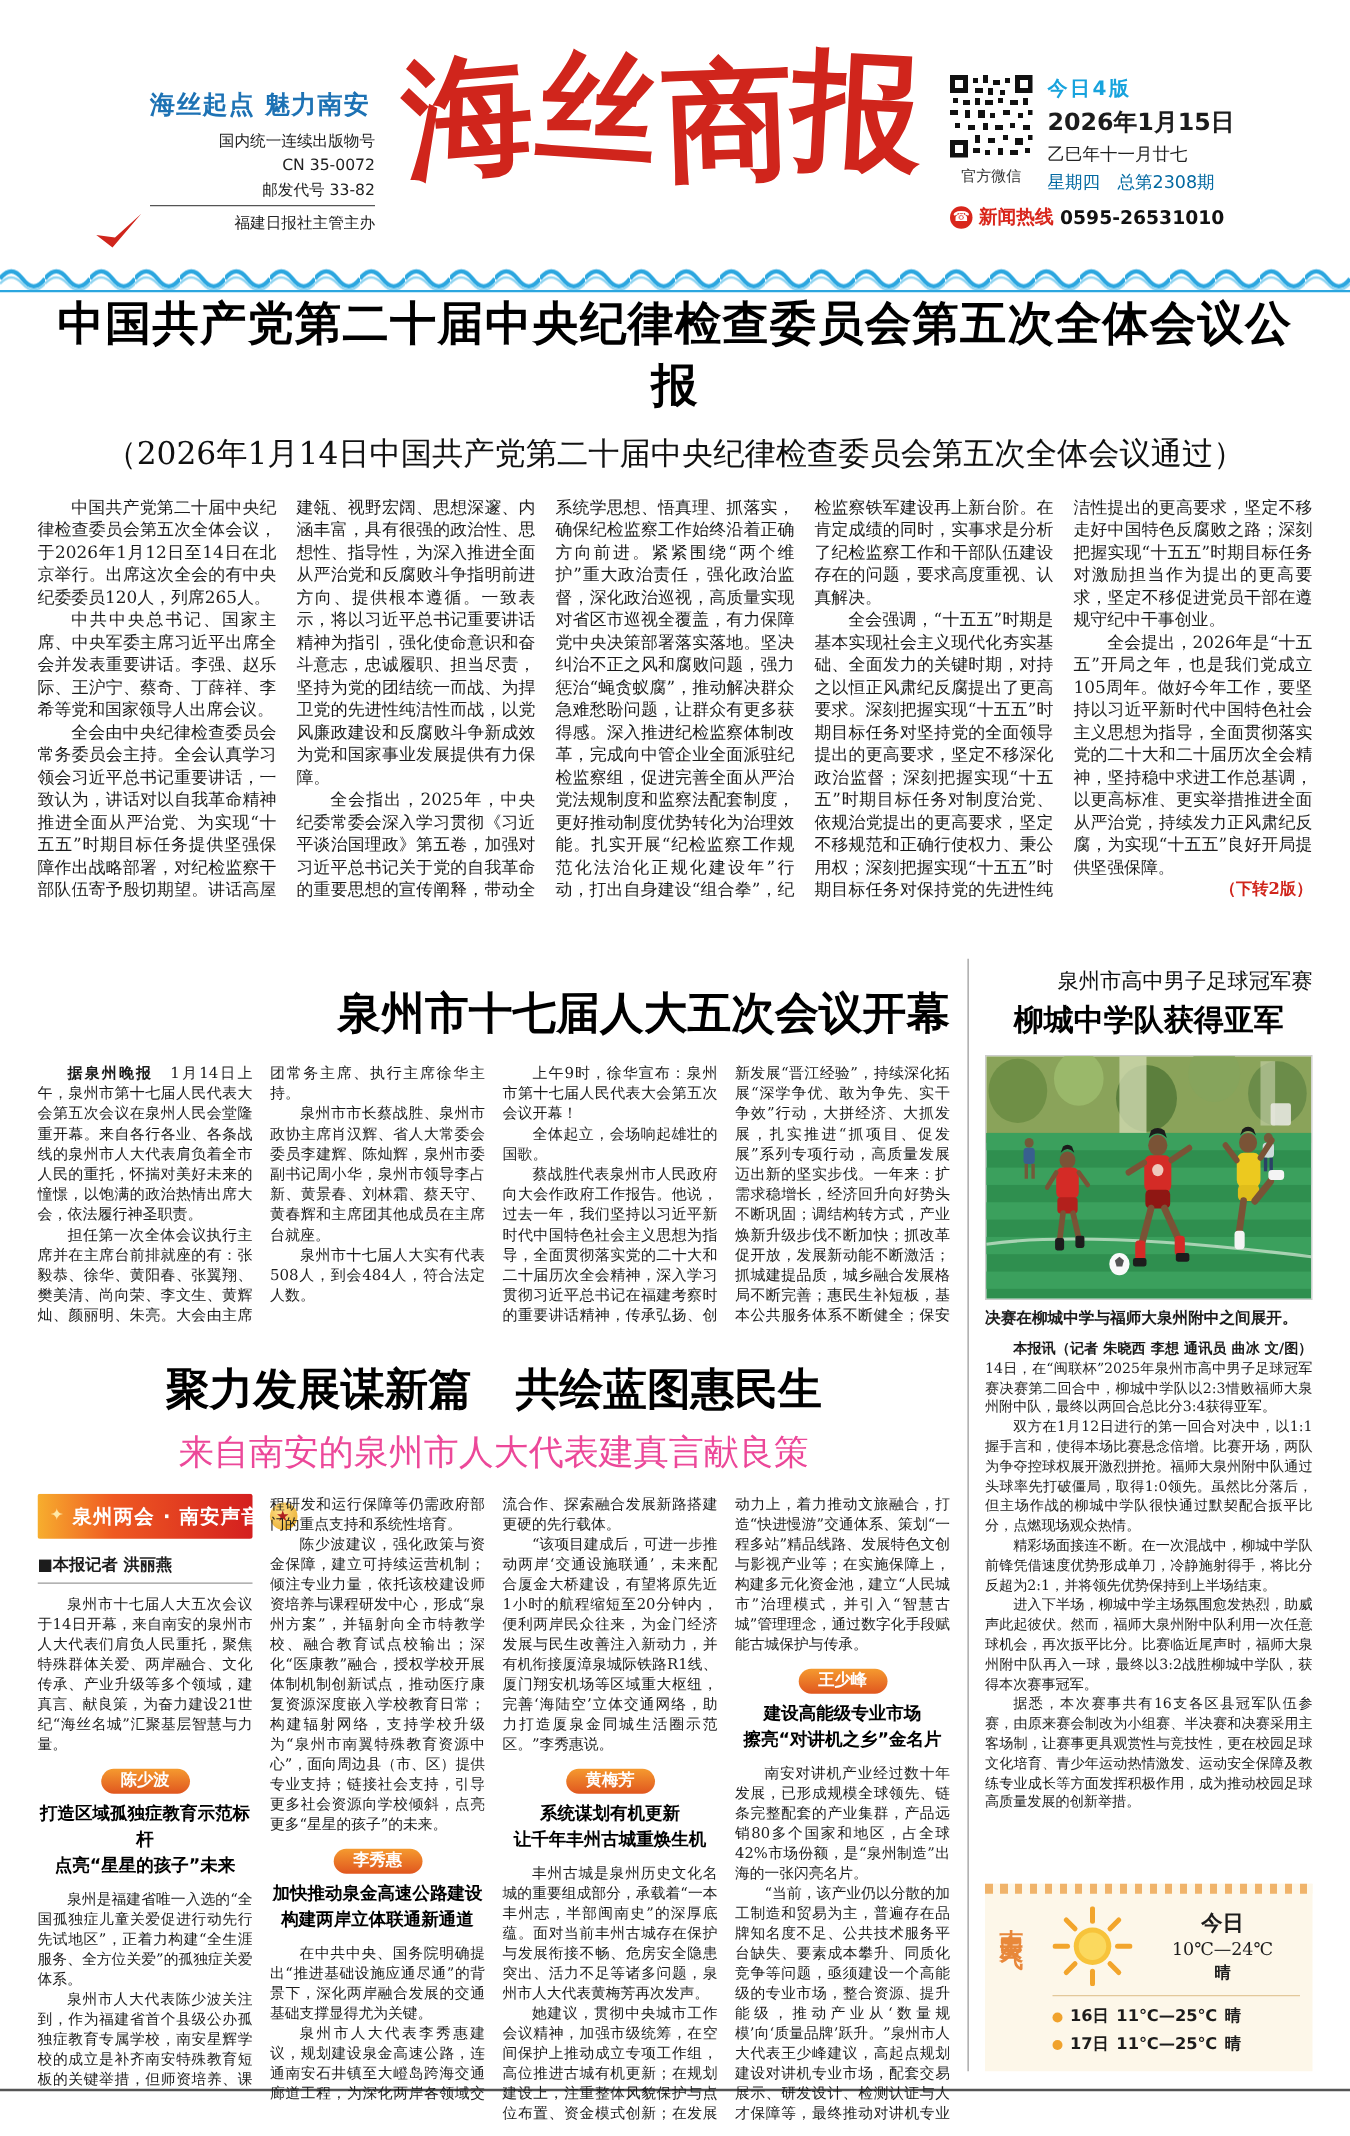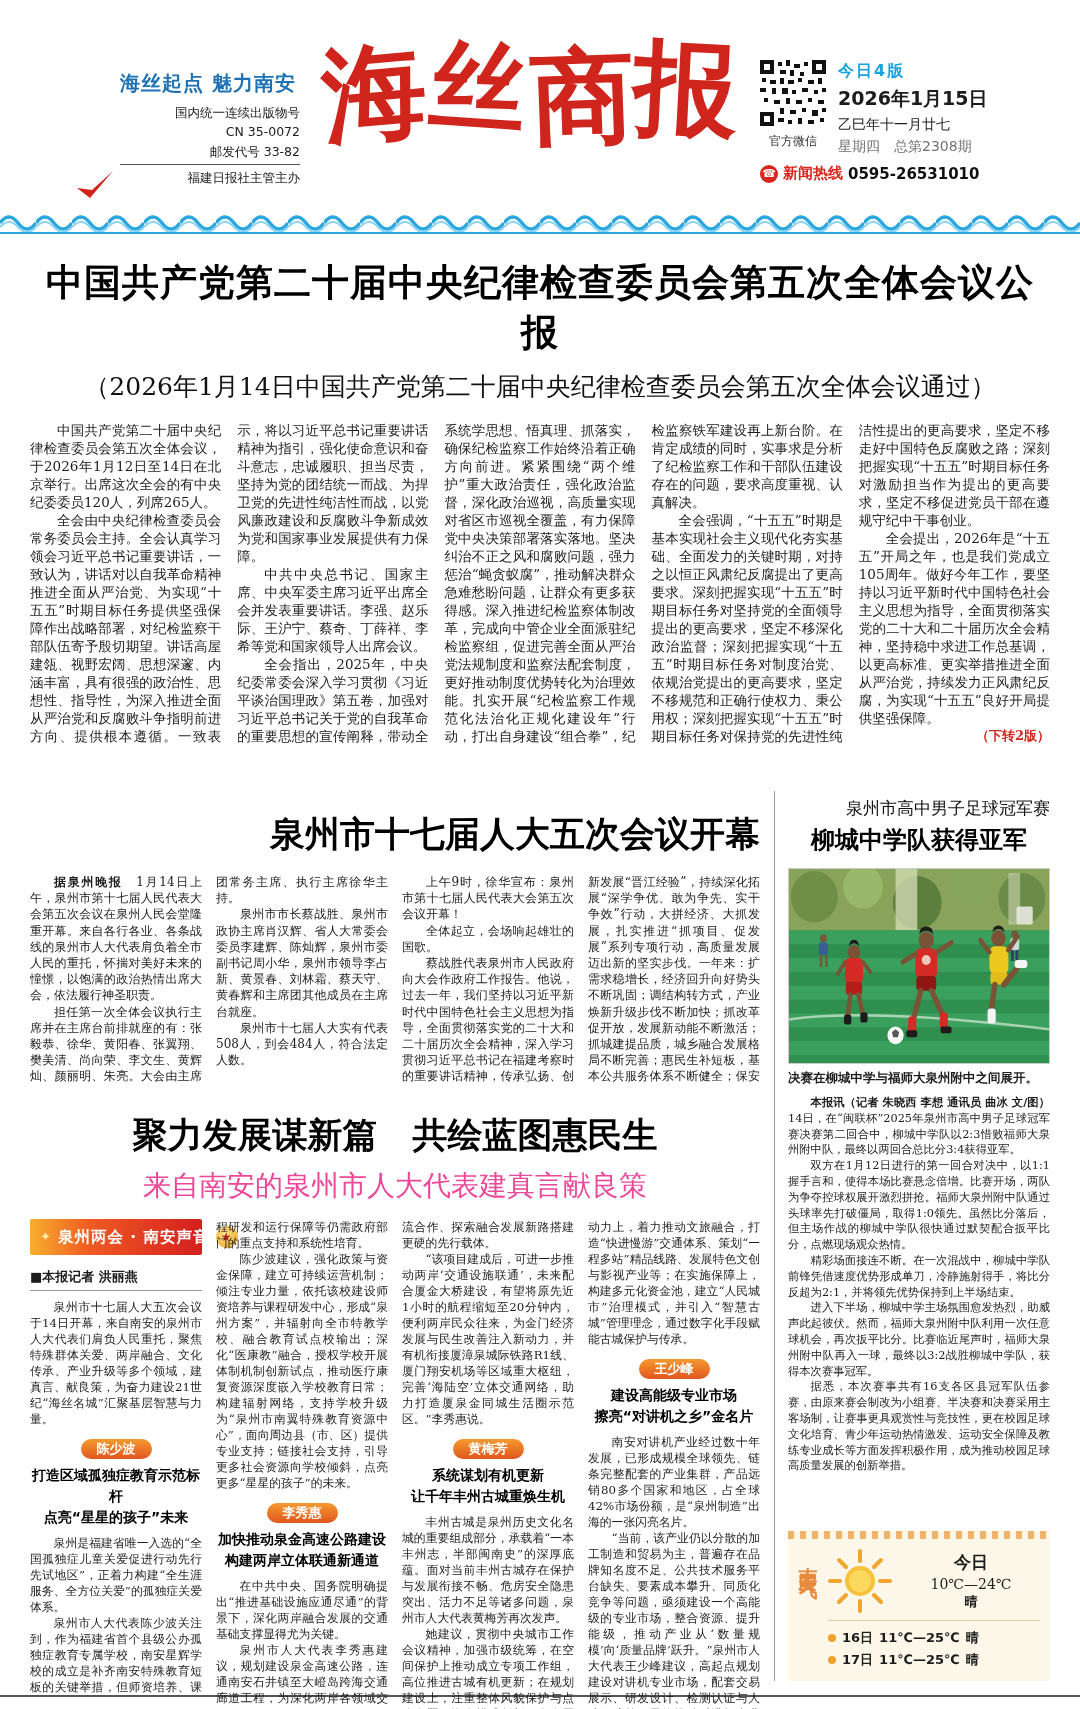--- a/index.html
+++ b/index.html
@@ -20,31 +20,31 @@
   .mh-title span:nth-child(3){ transform:rotate(-2deg) translateY(10px); }
   .mh-title span:nth-child(4){ transform:rotate(3deg) translateY(2px); }
   .mh-right { width:302px; padding-top:38px; font-family:"DejaVu Sans","Liberation Sans",sans-serif; }
   .mh-info { display:flex; gap:12px; }
   .qr-wrap { text-align:center; }
   .qr-label { font-size:12px; margin-top:3px; color:#333; }
   .mh-meta { line-height:1.35; }
   .mh-edition { color:#17a3dd; font-weight:bold; font-size:16px; letter-spacing:2px; }
   .mh-date { font-weight:bold; font-size:19px; margin-top:4px; }
   .mh-lunar { font-size:14px; margin-top:4px; color:#222; }
-  .mh-weekday { font-size:14px; margin-top:3px; color:#737373; }
+  .mh-weekday { font-size:14px; margin-top:3px; color:#0369a1; }
   .mh-hotline { margin-top:8px; font-size:15px; display:flex; align-items:center; gap:5px; }
   .phone-badge { display:inline-flex; width:18px; height:18px; border-radius:50%; background:#d9261c; color:#fff; font-size:11px; align-items:center; justify-content:center; }
   .hotline-label { color:#d9261c; font-weight:bold; }
   .hotline-num { font-weight:bold; color:#111; }
 
   .waveband { display:block; }
 
   
   .a1 { padding:0 30px; }
-  .a1-headline { margin-top:24px; text-align:center; font-family:"DejaVu Sans","Liberation Sans",sans-serif; font-weight:900; font-size:37px; letter-spacing:1px; color:#000; }
+  .a1-headline { text-align:center; font-family:"DejaVu Sans","Liberation Sans",sans-serif; font-weight:900; font-size:37px; letter-spacing:1px; color:#000; }
   .a1-sub { margin-top:12px; text-align:center; font-size:25px; color:#111; font-family:"DejaVu Serif","Liberation Serif",serif; }
   .a1-cols { margin-top:18px; height:352px; column-count:5; column-gap:16px; font-size:13.5px; line-height:18px; text-align:justify; overflow:hidden; }
   .a1-cols p, .a2-cols p, .fb-body p, .v-cols p { text-indent:2em; }
   .cont-mark { color:#d0251c; text-align:right; text-indent:0 !important; font-size:13px; font-weight:bold; }
 
   
   .main-row { display:flex; padding:0 30px; margin-top:10px; height:898px; }
   .left-col { width:730px; }
   .v-divider { width:1px; background:#9a9a9a; margin:8px 13px 0 14px; }
   .right-col { flex:1; display:flex; flex-direction:column; }
@@ -69,21 +69,21 @@
   .fb-headline { text-align:center; font-family:"DejaVu Sans","Liberation Sans",sans-serif; font-weight:900; font-size:24px; margin-top:4px; color:#000; }
   .fb-photo { margin-top:12px; border:1px solid #ccc; display:block; }
   .fb-caption { font-family:"DejaVu Sans","Liberation Sans",sans-serif; font-weight:bold; font-size:12.5px; margin-top:6px; }
   .fb-body { margin-top:8px; font-size:11.3px; line-height:15.8px; text-align:justify; }
   .fb-byline { font-weight:bold; font-family:"DejaVu Sans","Liberation Sans",sans-serif; }
 
   
   .weather { margin-top:auto; background:#fdf7e9; position:relative; padding:10px 10px 10px 8px; }
   .weather::before { content:""; display:block; position:absolute; top:0; left:0; right:0; height:8px;
      background:repeating-linear-gradient(90deg,#f0b36a 0 6px,#fdf7e9 6px 12px); }
-  .w-inner { display:flex; align-items:stretch; gap:6px; padding-top:8px; }
+  .w-inner { display:flex; align-items:stretch; gap:20px; padding-top:8px; }
   .w-title { writing-mode:vertical-rl; text-orientation:upright; font-family:"DejaVu Sans","Liberation Sans",sans-serif; font-weight:900; font-size:19px; letter-spacing:5px; color:#e8883a; text-shadow:0 0 1px #fff; padding:2px 0; }
   .w-main { flex:1; }
   .w-top { display:flex; align-items:center; gap:10px; }
   .w-today { flex:1; text-align:center; }
   .w-today-label { font-weight:bold; font-size:17px; font-family:"DejaVu Sans","Liberation Sans",sans-serif; }
   .w-range { font-size:14px; margin-top:2px; }
   .w-cond { font-size:13px; font-weight:bold; margin-top:1px; }
   .w-sep { border-top:1px solid #e3c89a; margin:7px 0 6px; }
   .w-row { font-family:"DejaVu Sans","Liberation Sans",sans-serif; font-weight:bold; font-size:13px; line-height:1.7; display:flex; align-items:center; gap:6px; }
   .w-dot { width:8px; height:8px; border-radius:50%; background:#f0a22c; flex:none; }
@@ -191,22 +191,22 @@
     </defs>
     <rect width="1080" height="22" fill="url(#wv)"></rect>
     <rect y="22" width="1080" height="2" fill="#2ba6df"></rect>
   </svg>
 
   <div class="a1">
     <div class="a1-headline">中国共产党第二十届中央纪律检查委员会第五次全体会议公报</div>
     <div class="a1-sub">（2026年1月14日中国共产党第二十届中央纪律检查委员会第五次全体会议通过）</div>
     <div class="a1-cols">
       <p>中国共产党第二十届中央纪律检查委员会第五次全体会议，于2026年1月12日至14日在北京举行。出席这次全会的有中央纪委委员120人，列席265人。</p>
+      <p>中共中央总书记、国家主席、中央军委主席习近平出席全会并发表重要讲话。李强、赵乐际、王沪宁、蔡奇、丁薛祥、李希等党和国家领导人出席会议。</p>
       <p>全会由中央纪律检查委员会常务委员会主持。全会认真学习领会习近平总书记重要讲话，一致认为，讲话对以自我革命精神推进全面从严治党、为实现“十五五”时期目标任务提供坚强保障作出战略部署，对纪检监察干部队伍寄予殷切期望。讲话高屋建瓴、视野宏阔、思想深邃、内涵丰富，具有很强的政治性、思想性、指导性，为深入推进全面从严治党和反腐败斗争指明前进方向、提供根本遵循。一致表示，将以习近平总书记重要讲话精神为指引，强化使命意识和奋斗意志，忠诚履职、担当尽责，坚持为党的团结统一而战、为捍卫党的先进性纯洁性而战，以党风廉政建设和反腐败斗争新成效为党和国家事业发展提供有力保障。</p>
-      <p>中共中央总书记、国家主席、中央军委主席习近平出席全会并发表重要讲话。李强、赵乐际、王沪宁、蔡奇、丁薛祥、李希等党和国家领导人出席会议。</p>
       <p>全会指出，2025年，中央纪委常委会深入学习贯彻《习近平谈治国理政》第五卷，加强对习近平总书记关于党的自我革命的重要思想的宣传阐释，带动全系统学思想、悟真理、抓落实，确保纪检监察工作始终沿着正确方向前进。紧紧围绕“两个维护”重大政治责任，强化政治监督，深化政治巡视，高质量实现对省区市巡视全覆盖，有力保障党中央决策部署落实落地。坚决纠治不正之风和腐败问题，强力惩治“蝇贪蚁腐”，推动解决群众急难愁盼问题，让群众有更多获得感。深入推进纪检监察体制改革，完成向中管企业全面派驻纪检监察组，促进完善全面从严治党法规制度和监察法配套制度，更好推动制度优势转化为治理效能。扎实开展“纪检监察工作规范化法治化正规化建设年”行动，打出自身建设“组合拳”，纪检监察铁军建设再上新台阶。在肯定成绩的同时，实事求是分析了纪检监察工作和干部队伍建设存在的问题，要求高度重视、认真解决。</p>
       <p>全会强调，“十五五”时期是基本实现社会主义现代化夯实基础、全面发力的关键时期，对持之以恒正风肃纪反腐提出了更高要求。深刻把握实现“十五五”时期目标任务对坚持党的全面领导提出的更高要求，坚定不移深化政治监督；深刻把握实现“十五五”时期目标任务对制度治党、依规治党提出的更高要求，坚定不移规范和正确行使权力、秉公用权；深刻把握实现“十五五”时期目标任务对保持党的先进性纯洁性提出的更高要求，坚定不移走好中国特色反腐败之路；深刻把握实现“十五五”时期目标任务对激励担当作为提出的更高要求，坚定不移促进党员干部在遵规守纪中干事创业。</p>
       <p>全会提出，2026年是“十五五”开局之年，也是我们党成立105周年。做好今年工作，要坚持以习近平新时代中国特色社会主义思想为指导，全面贯彻落实党的二十大和二十届历次全会精神，坚持稳中求进工作总基调，以更高标准、更实举措推进全面从严治党，持续发力正风肃纪反腐，为实现“十五五”良好开局提供坚强保障。</p>
       <p class="cont-mark">（下转2版）</p>
     </div>
   </div>
 
   <div class="main-row">
 
     <div class="left-col">

